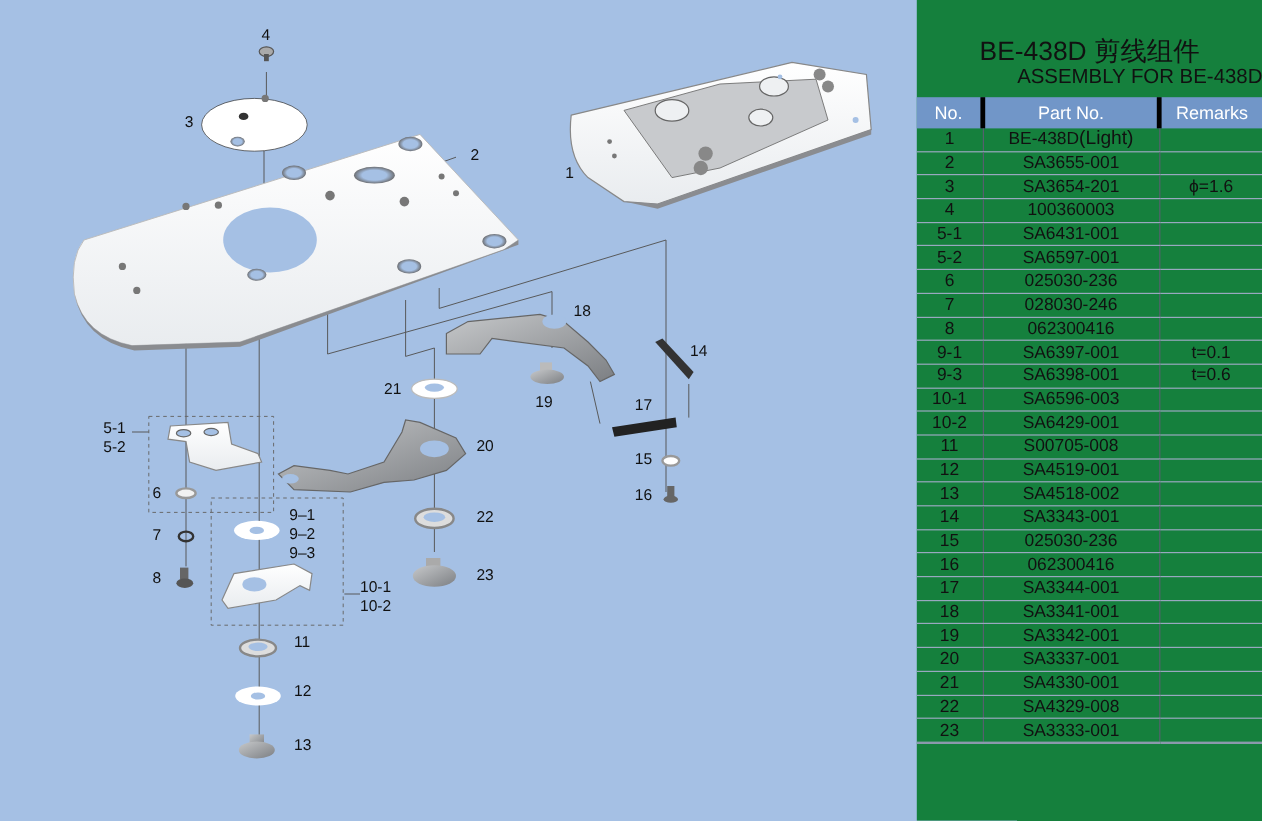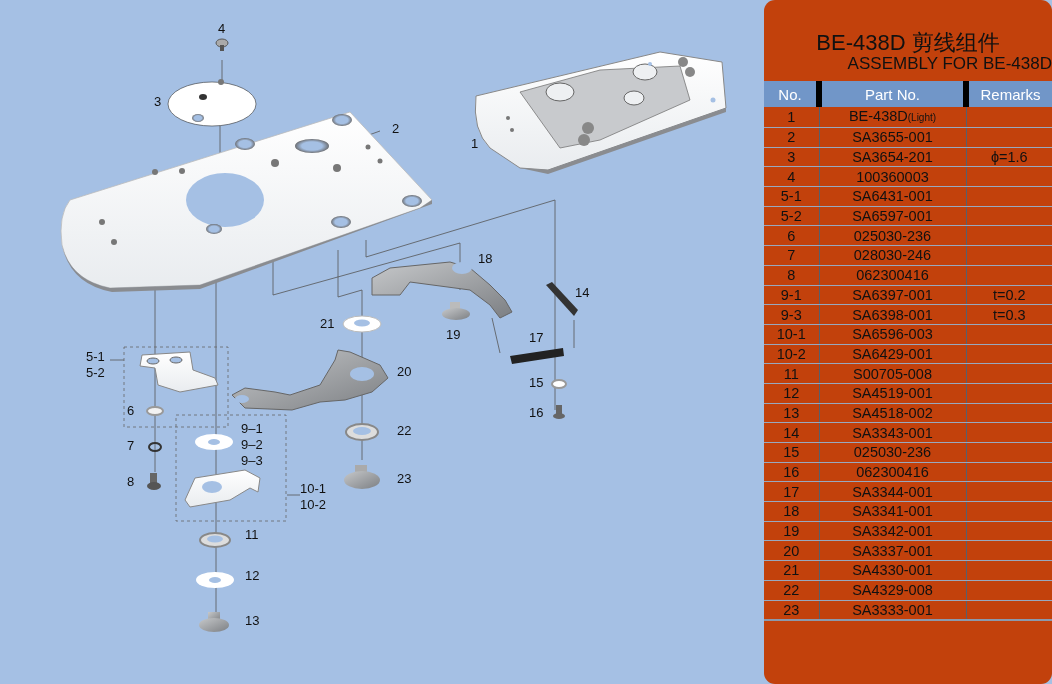--- a/index.html
+++ b/index.html
@@ -1,29 +1,29 @@
 <!DOCTYPE html>
 <html><head>
 <meta charset="utf-8">
 <style>
   html, body { margin:0; padding:0; }
   body { width:1052px; height:684px; overflow:hidden; background:#a5c0e4; font-family:"Liberation Sans", sans-serif; position:relative; }
   #diagram { position:absolute; left:0; top:0; width:764px; height:684px; background:#a5c0e4; }
   #diagram svg { position:absolute; left:0; top:0; }
   .callout { position:absolute; font-size:13px; color:#111; font-family:"Liberation Sans", sans-serif; line-height:16px; white-space:pre; }
-  #panel { position:absolute; left:764px; top:0; width:288px; height:684px; background:#c2410c;border-radius:11px; }
+  #panel { position:absolute; left:764px; top:0; width:288px; height:684px; background:#15803d; }
   #title-cn { position:absolute; top:28px; left:0; width:288px; text-align:center; font-size:22px; color:#111; }
   #title-en { position:absolute; top:54px; left:0; width:288px; text-align:right; font-size:17px; color:#111; }
   #parts-table { position:absolute; top:81px; left:0; width:288px; border-collapse:collapse; table-layout:fixed; }
-  #parts-table th { background:#7196c8; color:#fff; font-weight:normal; font-size:15px; height:26px; padding:0; border-right:6px solid #000000; }
+  #parts-table th { background:#7196c8; color:#fff; font-weight:normal; font-size:15px; height:26px; padding:0; border-right:4px solid #000000; }
   #parts-table th:last-child { border-right:none;text-align:center; }
   #parts-table td { font-size:14.5px; color:#111; text-align:center; height:18.7px; padding:0; line-height:18px; border-right:1px solid #55606e; border-bottom:1px solid #98a8bf; }
   #parts-table td:last-child { border-right:none; }
   #parts-table tr:last-child td { border-bottom:2px solid #8b99ad; }
-  .small { font-size:10px; }
+  .small { font-size:16px; }
   col.c1 { width:55px; } col.c2 { width:147px; } col.c3 { width:86px; }
 </style>
 </head>
 <body>
 
 <div id="diagram">
   <svg width="764" height="684" viewBox="0 0 764 684">
     <defs>
       <linearGradient id="metal" x1="0" y1="0" x2="0" y2="1">
         <stop offset="0" stop-color="#ffffff"></stop>
@@ -246,26 +246,26 @@
           <td></td>
         </tr>
         <tr>
           <td>8</td>
           <td><span>062300416</span></td>
           <td></td>
         </tr>
         <tr>
           <td>9-1</td>
           <td><span>SA6397-001</span></td>
-          <td>t=0.2</td>
+          <td>t=0.1</td>
         </tr>
         <tr>
           <td>9-3</td>
           <td><span>SA6398-001</span></td>
-          <td>t=0.3</td>
+          <td>t=0.6</td>
         </tr>
         <tr>
           <td>10-1</td>
           <td><span>SA6596-003</span></td>
           <td></td>
         </tr>
         <tr>
           <td>10-2</td>
           <td><span>SA6429-001</span></td>
           <td></td>

